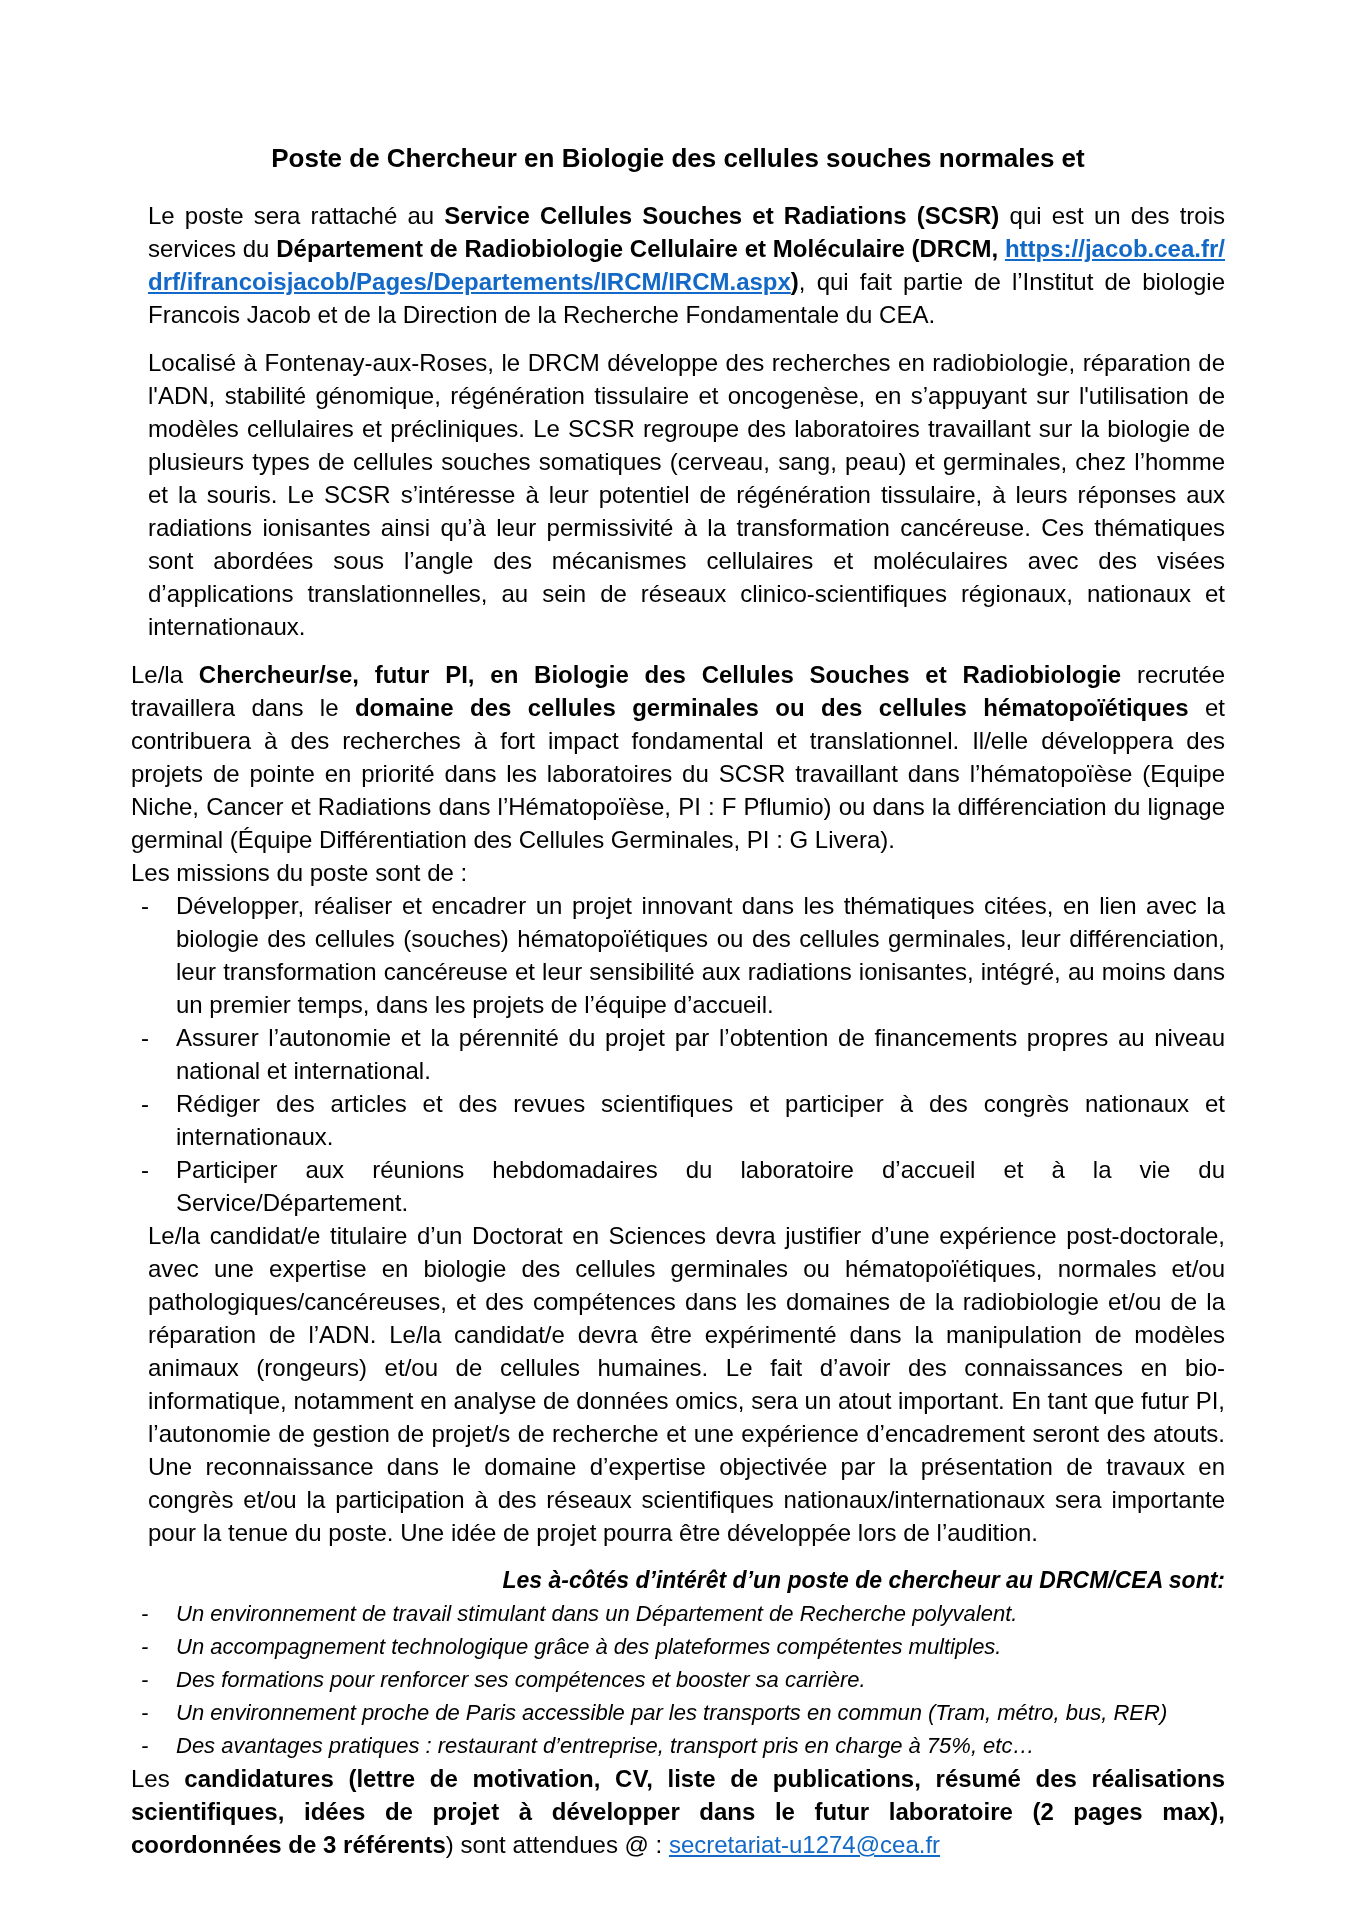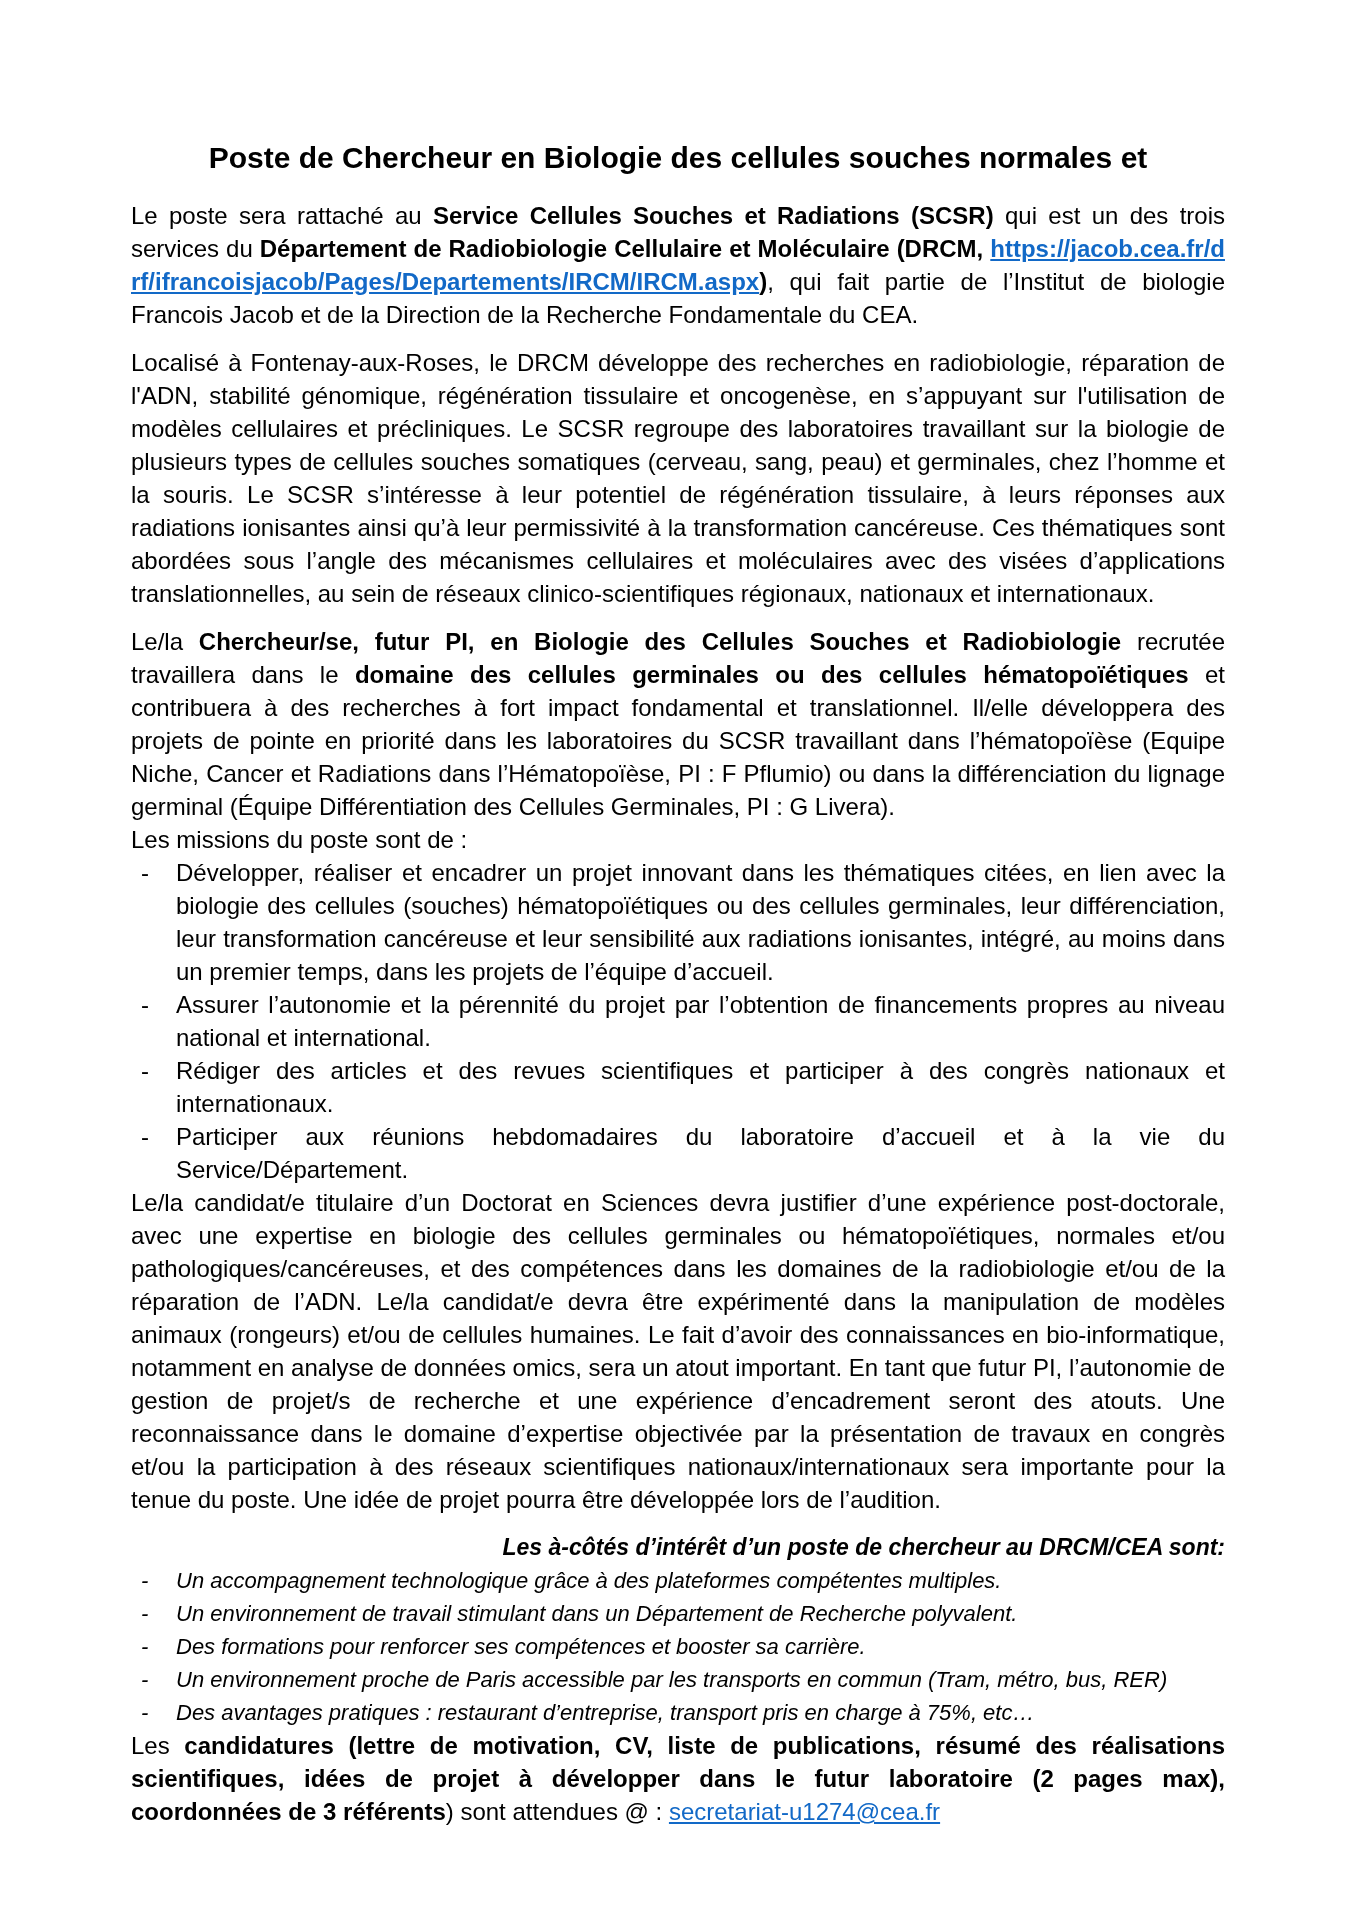--- a/index.html
+++ b/index.html
@@ -13,33 +13,33 @@
     width: 1357px;
     height: 1920px;
     margin: 0 auto;
     background: var(--bg);
     color: var(--text);
     font-family: "Liberation Sans", "DejaVu Sans", sans-serif;
     padding: 141px 132px 0 131px;
     overflow: hidden;
   }
   .doc-title {
-    font-size: 30px;
+    font-size: 26px;
     font-weight: bold;
     text-align: center;
     line-height: 34px;
     margin: 0 0 24px 0;
   }
   .doc-p {
     margin: 0;
     font-size: 24px;
     line-height: 33px;
     text-align: justify;
   }
-  .gap-after { margin-bottom: 15px; }
+  .gap-after { margin-bottom: 15px; margin-left: 17px; }
   ul.doc-list {
     list-style: none;
     margin: 0;
     padding: 0;
   }
   ul.doc-list > li {
     position: relative;
     padding-left: 45px;
     font-size: 24px;
     line-height: 33px;
@@ -83,21 +83,21 @@
       <p class="doc-p"><span>Les missions du poste sont de :</span></p>
       <ul class="doc-list gap-after">
         <li><span>Développer, réaliser et encadrer un projet innovant dans les thématiques citées, en lien avec la biologie des cellules (souches) hématopoïétiques ou des cellules germinales, leur différenciation, leur transformation cancéreuse et leur sensibilité aux radiations ionisantes, intégré, au moins dans un premier temps, dans les projets de l’équipe d’accueil.</span></li>
         <li><span>Assurer l’autonomie et la pérennité du projet par l’obtention de financements propres au niveau national et international.</span></li>
         <li><span>Rédiger des articles et des revues scientifiques et participer à des congrès nationaux et internationaux.</span></li>
         <li><span>Participer aux réunions hebdomadaires du laboratoire d’accueil et à la vie du Service/Département.</span></li>
       </ul>
       <p class="doc-p gap-after"><span>Le/la candidat/e titulaire d’un Doctorat en Sciences devra justifier d’une expérience post-doctorale, avec une expertise en biologie des cellules germinales ou hématopoïétiques, normales et/ou pathologiques/cancéreuses, et des compétences dans les domaines de la radiobiologie et/ou de la réparation de l’ADN. Le/la candidat/e devra être expérimenté dans la manipulation de modèles animaux (rongeurs) et/ou de cellules humaines. Le fait d’avoir des connaissances en bio-informatique, notamment en analyse de données omics, sera un atout important. En tant que futur PI, l’autonomie de gestion de projet/s de recherche et une expérience d’encadrement seront des atouts. Une reconnaissance dans le domaine d’expertise objectivée par la présentation de travaux en congrès et/ou la participation à des réseaux scientifiques nationaux/internationaux sera importante pour la tenue du poste. Une idée de projet pourra être développée lors de l’audition.</span></p>
       <p class="doc-p side-heading left"><span>Les à-côtés d’intérêt d’un poste de chercheur au DRCM/CEA sont:</span></p>
       <ul class="doc-list italic-list">
+        <li><span>Un environnement de travail stimulant dans un Département de Recherche polyvalent.</span></li>
         <li><span>Un accompagnement technologique grâce à des plateformes compétentes multiples.</span></li>
-        <li><span>Un environnement de travail stimulant dans un Département de Recherche polyvalent.</span></li>
         <li><span>Des formations pour renforcer ses compétences et booster sa carrière.</span></li>
         <li><span>Un environnement proche de Paris accessible par les transports en commun (Tram, métro, bus, RER)</span></li>
         <li><span>Des avantages pratiques : restaurant d’entreprise, transport pris en charge à 75%, etc…</span></li>
       </ul>
       <p class="doc-p"><span>Les </span><span class="bold">candidatures (lettre de motivation, CV, liste de publications, résumé des réalisations scientifiques, idées de projet à développer dans le futur laboratoire (2 pages max), coordonnées de 3 référents</span><span>) sont attendues @ : </span><a href="#" class="doc-link">secretariat-u1274@cea.fr</a></p>
     </div>
 </div>
 
 </body></html>

